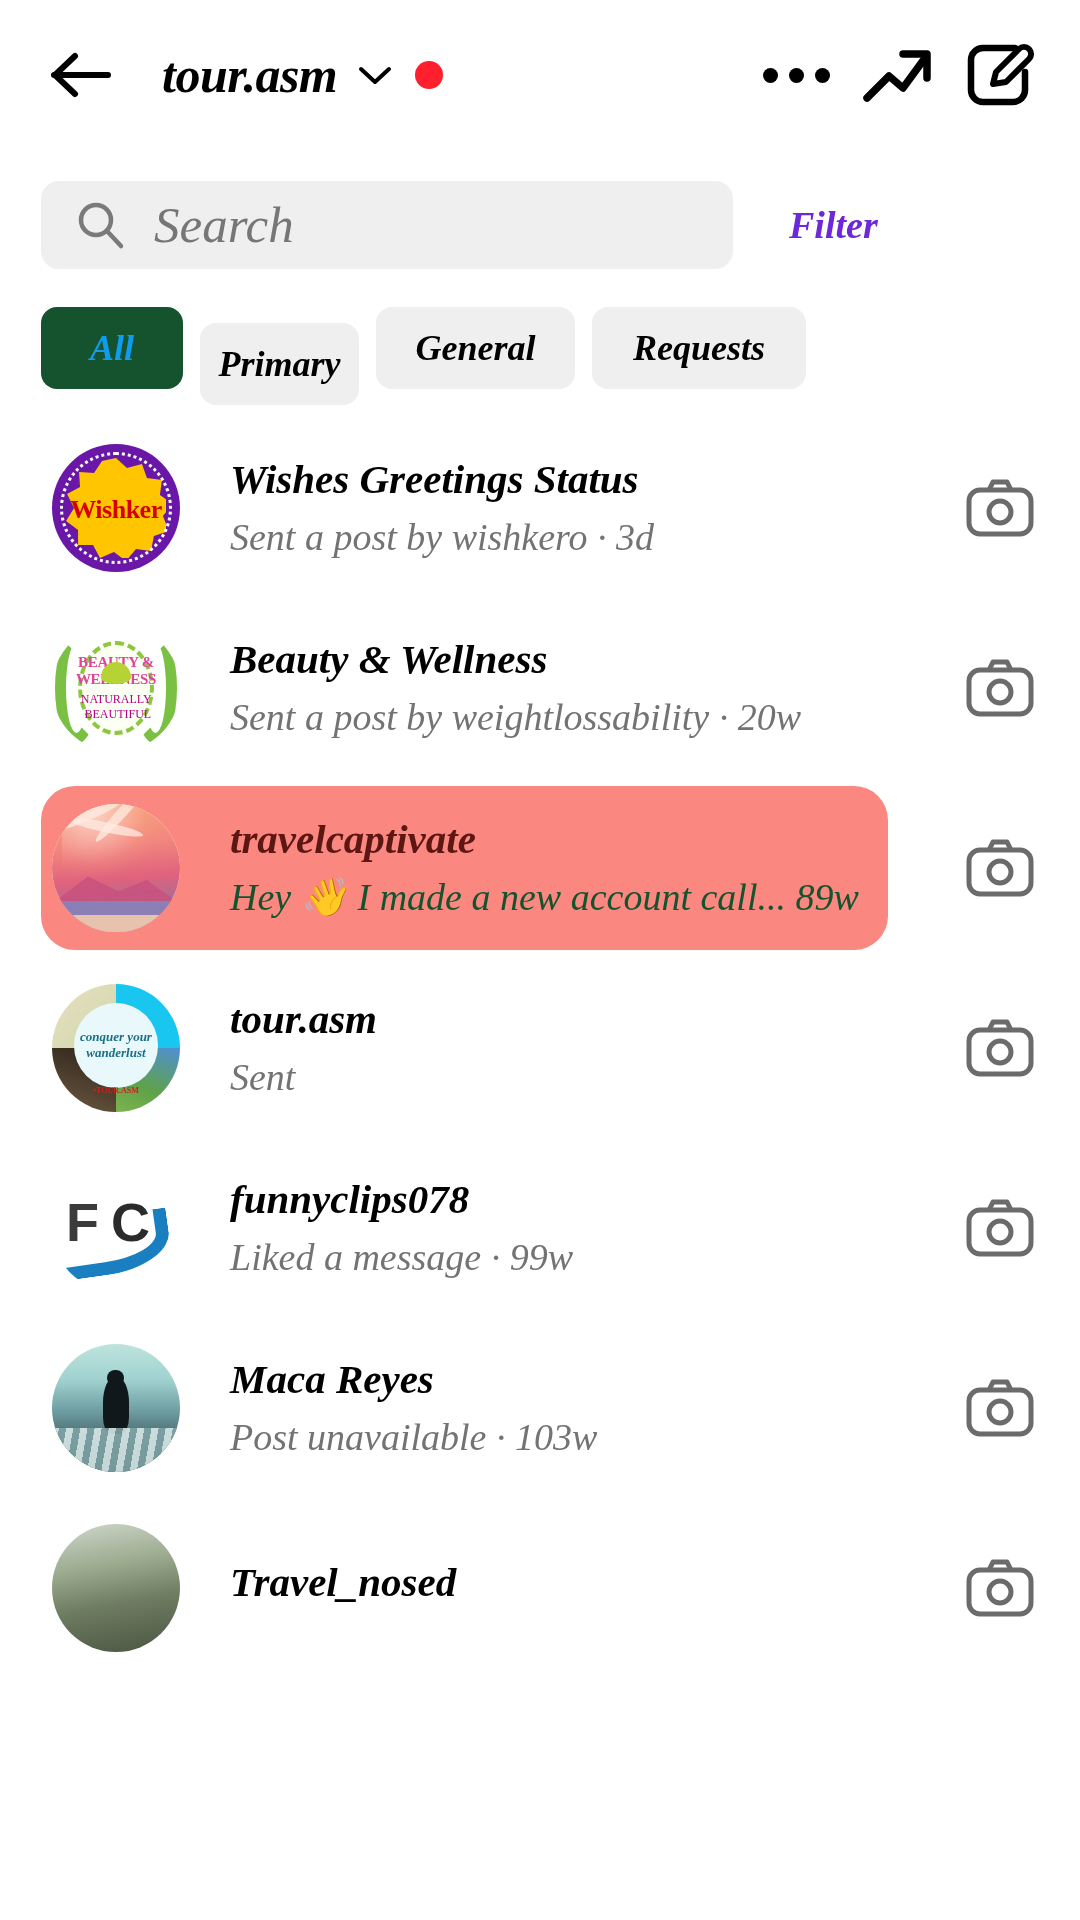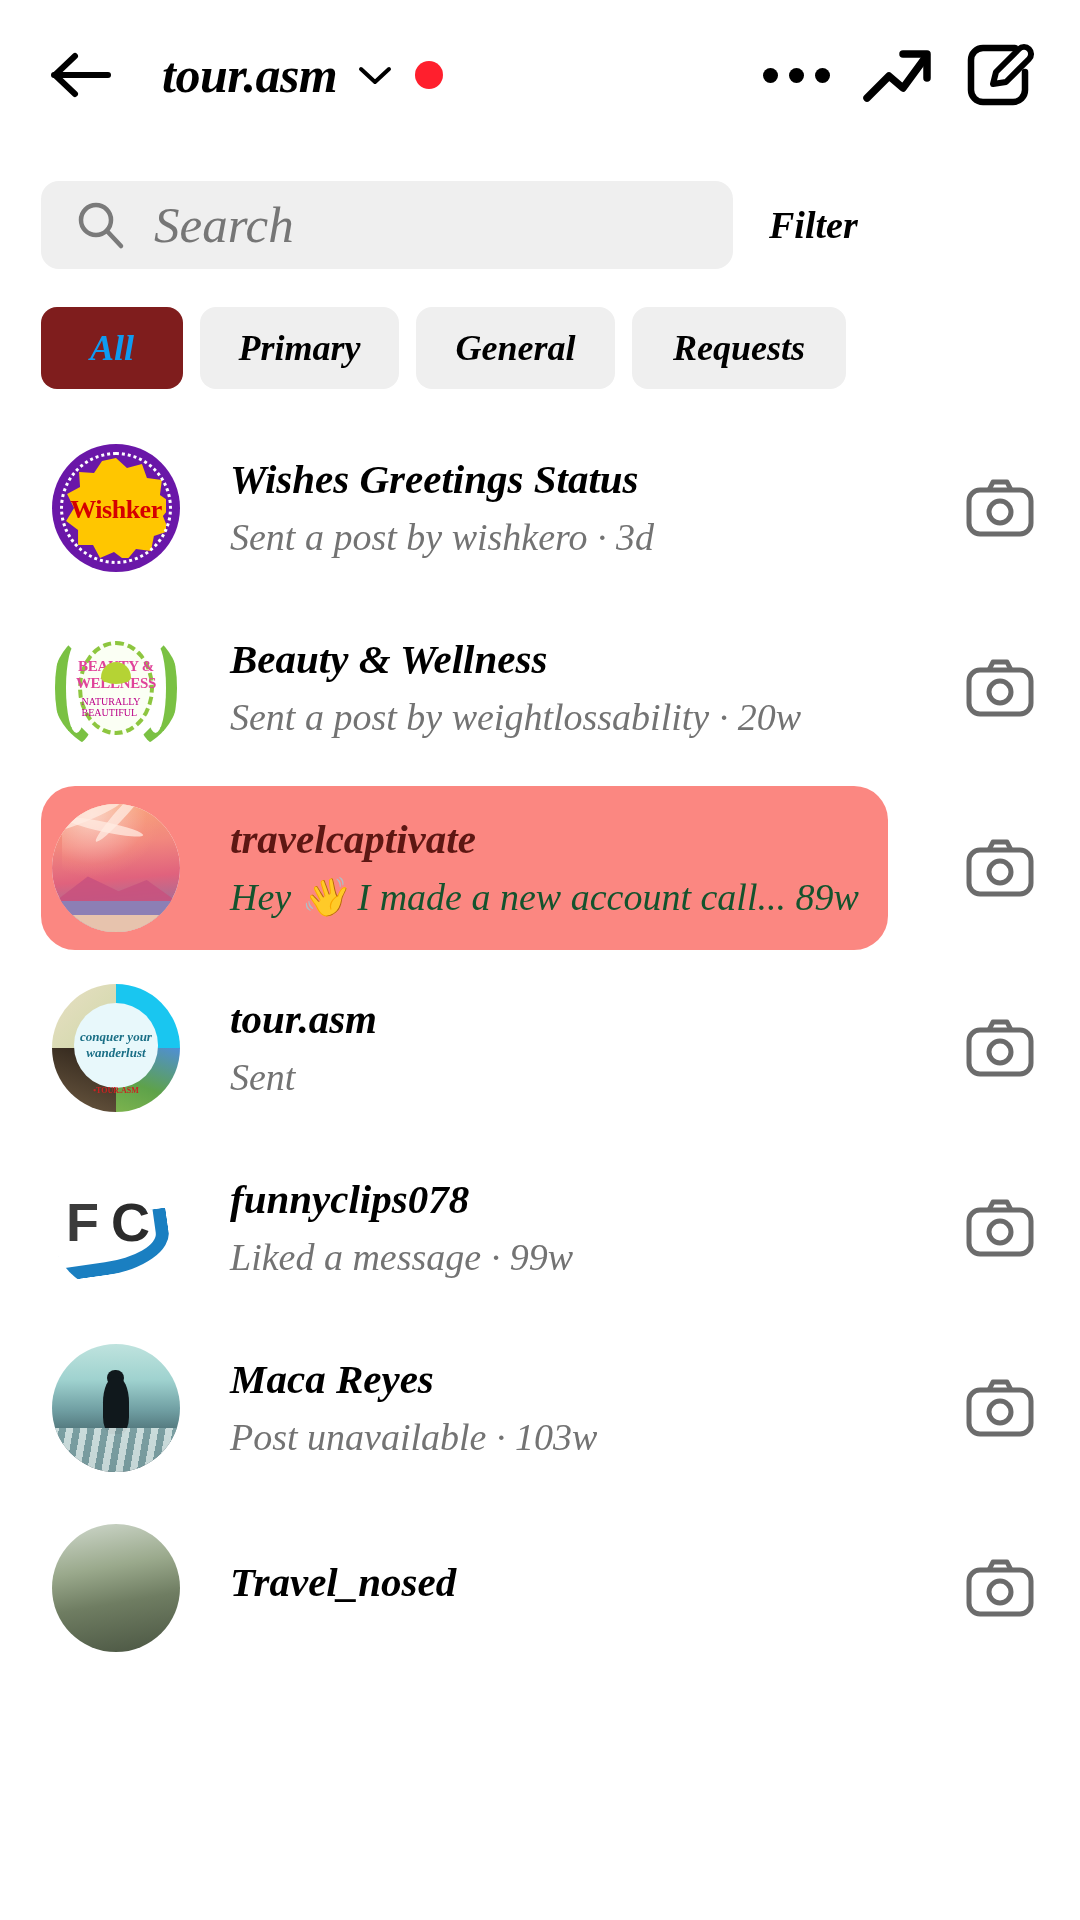--- a/index.html
+++ b/index.html
@@ -88,25 +88,25 @@
     cursor: text;
   }
   .search-icon { margin-left: 34px; display: flex; align-items: center; }
   .search-placeholder {
     margin-left: 27px;
     font-size: 51px;
     font-style: italic;
     color: #767676;
   }
   .filter-link {
-    margin-left: 36px;
+    margin-left: 56px;
     font-size: 38px;
     font-style: italic;
     font-weight: bold;
-    color: #000000;
+    color: #6d28d9;
     cursor: pointer;
     white-space: nowrap;
   }
 
   
   .tabs {
     position: absolute;
     top: 307px; left: 41px;
     display: flex;
     gap: 17px;
@@ -119,24 +119,24 @@
     align-items: center;
     justify-content: center;
     font-size: 36px;
     font-style: italic;
     font-weight: bold;
     color: #000000;
     cursor: pointer;
     padding: 0 10px;
   }
   .tab.w1 { width: 142px; }
-  .tab.w2 { width: 199px; }
+  .tab.w2 { width: 159px; margin-top: 16px; }
   .tab.w3 { width: 199px; }
   .tab.w4 { width: 214px; }
-  .tab.active { background: #7f1d1d; color: #0f9bf0; }
+  .tab.active { background: #14532d; color: #0f9bf0; }
 
   
   .list {
     position: absolute;
     top: 418px; left: 0;
     width: 1080px;
   }
   .row {
     position: relative;
     height: 180px;
@@ -235,21 +235,21 @@
     border-radius: 50%;
     border: 4px dashed #8dc63f;
     background: #fbfff4;
     display: flex; flex-direction: column;
     align-items: center; justify-content: center;
   }
   .av-beauty .bw {
     font-size: 15px; font-weight: bold; color: #e0439a;
     line-height: 1.15; text-align: center; letter-spacing: -0.3px;
   }
-  .av-beauty .sub { font-size: 10px; color: #b08; margin-top: 3px; }
+  .av-beauty .sub { font-size: 12px; color: #b08; margin-top: 3px; text-align: right; }
   .av-beauty .leaf {
     position: absolute; left: 50%; top: 20%; transform: translateX(-50%);
     width: 30px; height: 22px;
     background: #b5d334;
     border-radius: 50% 50% 50% 50% / 70% 70% 30% 30%;
   }
 
   .av-travel { width: 100%; height: 100%; position: relative;
     background: linear-gradient(175deg,#f7a477 0%,#f2887e 32%,#e0627d 58%,#b86a8e 72%,#8a7fa8 84%,#d9b9a8 100%); }
   .av-travel .palm {

